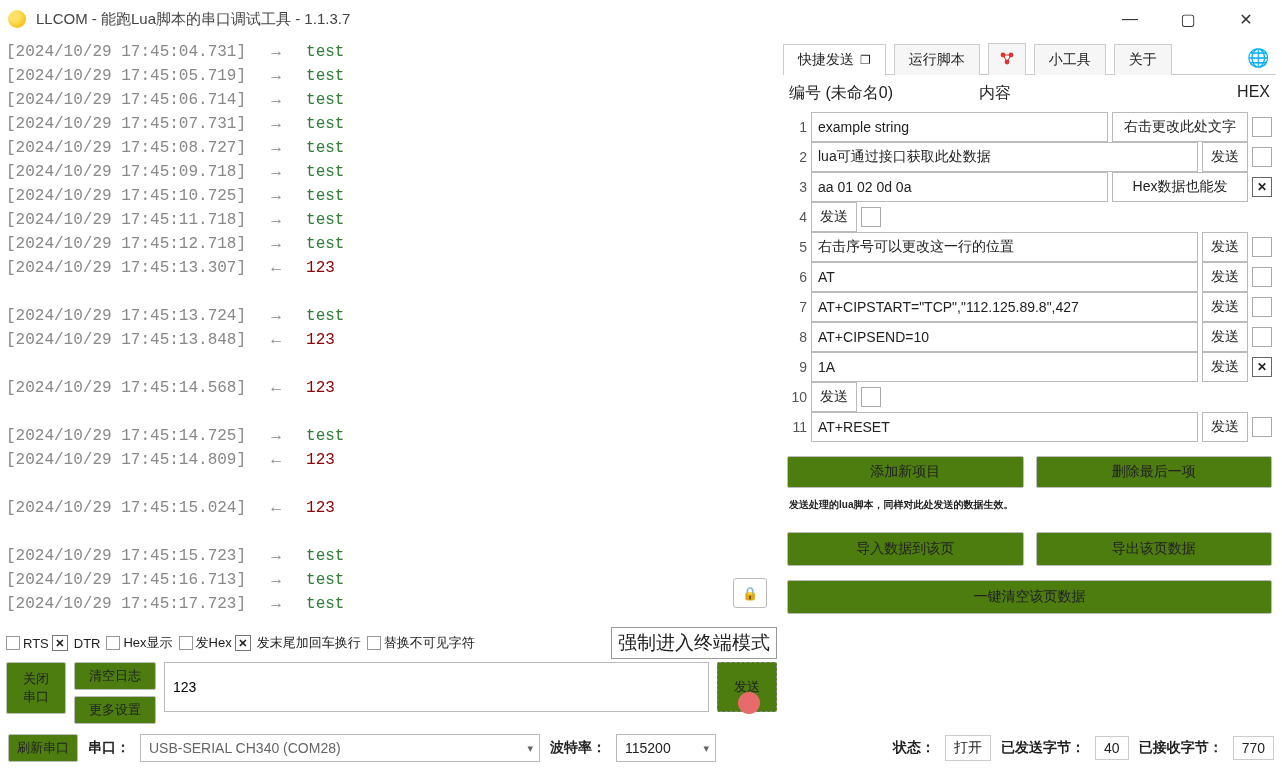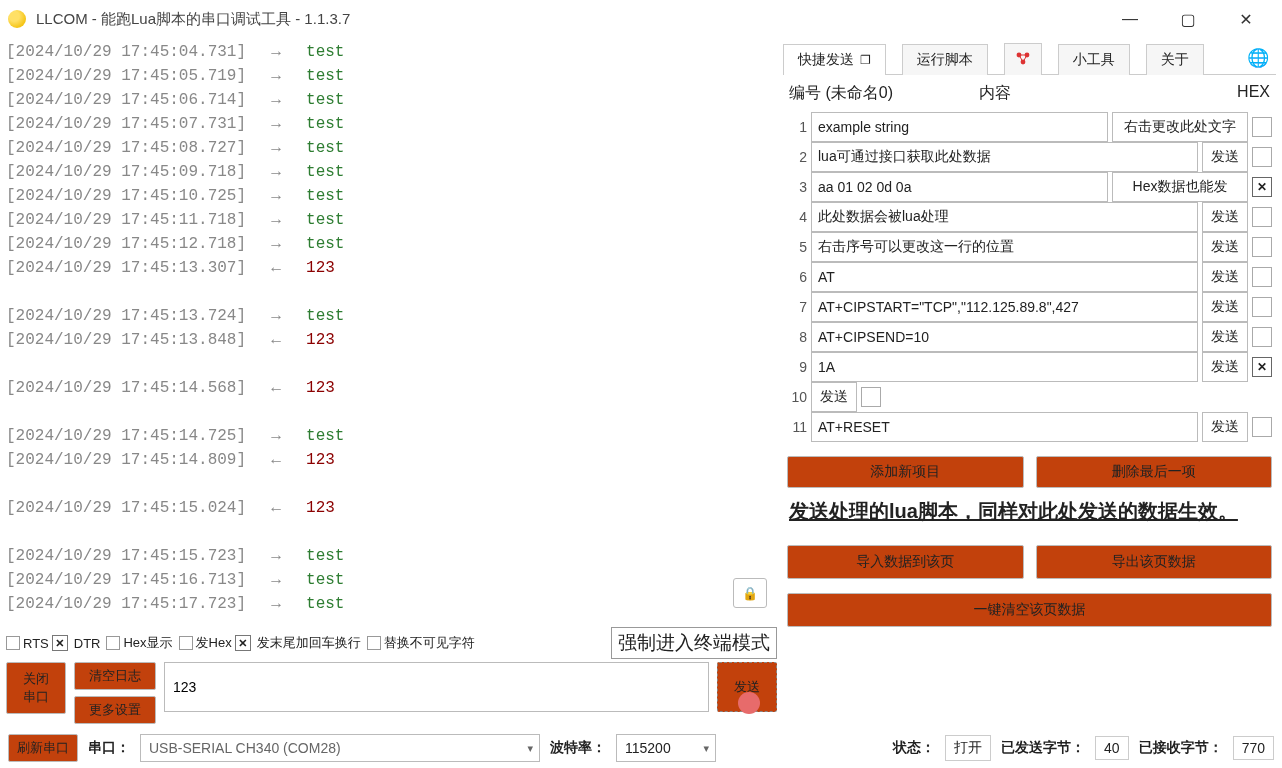--- a/index.html
+++ b/index.html
@@ -19,28 +19,28 @@
 .log .red { color: #8b0000; }
 .log .line { height: 24px; }
 .log .blank { height: 24px; }
 .lockbox { position:absolute; right:16px; bottom:110px; width:34px; height:30px; border:1px solid #bbb; border-radius:3px; display:flex; align-items:center; justify-content:center; background:#fff; }
 .optbar { height: 26px; display: flex; align-items: center; gap: 6px; padding: 0 6px; font-size: 13px; background: rgba(255,255,255,0.9); }
 .opt { display: flex; align-items: center; gap: 3px; }
 .chk { width: 14px; height: 14px; border: 1px solid #999; display:inline-block; }
 .xmark { width: 16px; height:16px; border:1px solid #777; display:inline-flex; align-items:center; justify-content:center; font-size:11px; font-weight:bold; }
 .terminal-btn { border:1px solid #999; padding:2px 6px; margin-left:auto; font-size:19px; }
 .sendarea { display:flex; gap:8px; padding:6px; align-items:stretch; height:62px; }
-.btn { border:1px solid #bbb; background:#c2410c; border-radius:2px; display:flex; align-items:center; justify-content:center; padding:4px 8px; font-size:13px; }
+.btn { border:1px solid #bbb; background:#4d7c0f; border-radius:2px; display:flex; align-items:center; justify-content:center; padding:4px 8px; font-size:13px; }
 .btncol { display:flex; flex-direction:column; gap:6px; width:82px; }
 .closeport { width:60px; height:52px; }
 .sendinput { flex:1; border:1px solid #bbb; padding:4px 8px; font-size:14px; }
 .sendbtn { width:60px; border:1px dashed #888; }
 
 .right { flex:1; border-left:0; padding:4px 6px 4px 0; display:flex; flex-direction:column; }
-.tabs { display:flex; gap:16px; border-bottom:1px solid #ccc; align-items:flex-end;text-align:right; }
+.tabs { display:flex; gap:8px; border-bottom:1px solid #ccc; align-items:flex-end;text-align:right; }
 .tab { padding:6px 14px; font-size:14px; border:1px solid #ccc; border-bottom:none; background:#f6f6f6; position:relative; top:1px; }
 .tab.active { background:#fff; font-weight:500; }
 .tab .popout { margin-left:6px; font-size:12px; }
 .tab.icononly { padding:6px 10px; }
 .tab .redicon { width:16px; height:16px; display:inline-block; }
 .globe { margin-left:auto; margin-right:6px; color:#1565c0; font-size:18px; align-self:center; }
 
 .panel { padding:8px 4px; display:flex; flex-direction:column; gap:4px; }
 .hdr { display:flex; font-size:16px; padding:0 2px 4px 2px; }
 .hdr .h1 { width:130px; }
@@ -48,21 +48,21 @@
 .hdr .h3 { width:46px; text-align:right;}
 .row { display:flex; align-items:center; gap:4px; font-size:14px; }
 .row .num { width:20px; text-align:right; color:#555; }
 .row .cell { border:1px solid #bbb; padding:4px 6px; height:30px; display:flex; align-items:center; overflow:hidden; white-space:nowrap; }
 .row .content { flex:1; }
 .row .chkcell { width:20px; height:20px; border:1px solid #aaa; }
 .row .xcell { width:20px; height:20px; border:1px solid #666; display:flex; align-items:center; justify-content:center; font-weight:bold; font-size:12px;}
 
 .panel-btns { display:flex; gap:12px; margin-top:10px; }
 .panel-btns .btn { flex:1; height:32px; font-size:14px; }
-.note { font-size:20px; font-weight:700; padding:6px 2px;text-decoration:underline; }
+.note { font-size:10px; font-weight:700; padding:6px 2px; }
 .wide .btn { height:34px; font-size:14px; }
 
 .status { position:absolute; left:0; right:0; bottom:0; height:40px; border-top:0; display:flex; align-items:center; gap:6px; padding:4px 8px; font-size:14px; }
 .status .btn { height:28px; }
 .status .sel { border:1px solid #bbb; height:28px; padding:0 20px 0 8px; display:flex; align-items:center; position:relative; min-width:60px; }
 .status .sel::after { content:"▾"; position:absolute; right:6px; color:#666; font-size:11px;}
 .status .wide { width:400px; color:#666; }
 .status .lbl { padding:0 4px; font-weight:700; }
 .status .nval { border:1px solid #ccc; padding:3px 8px; min-width:30px; text-align:center; }
 .pink-dot { position:absolute; width:22px; height:22px; border-radius:50%; background:#e76b6b; left:738px; bottom:54px;}
@@ -163,21 +163,20 @@
             <div class="chkcell"></div>
           </div>
           <div class="row">
             <span class="num">3</span>
             <div class="cell content">aa 01 02 0d 0a</div>
             <div class="cell" style="width:136px;justify-content:center">Hex数据也能发</div>
             <div class="xcell">✕</div>
           </div>
           <div class="row">
             <span class="num">4</span>
-            <div class="cell content">此处数据会被lua处理</div>
             <div class="cell" style="width:46px;justify-content:center">发送</div>
             <div class="chkcell"></div>
           </div>
           <div class="row">
             <span class="num">5</span>
             <div class="cell content">右击序号可以更改这一行的位置</div>
             <div class="cell" style="width:46px;justify-content:center">发送</div>
             <div class="chkcell"></div>
           </div>
           <div class="row">

